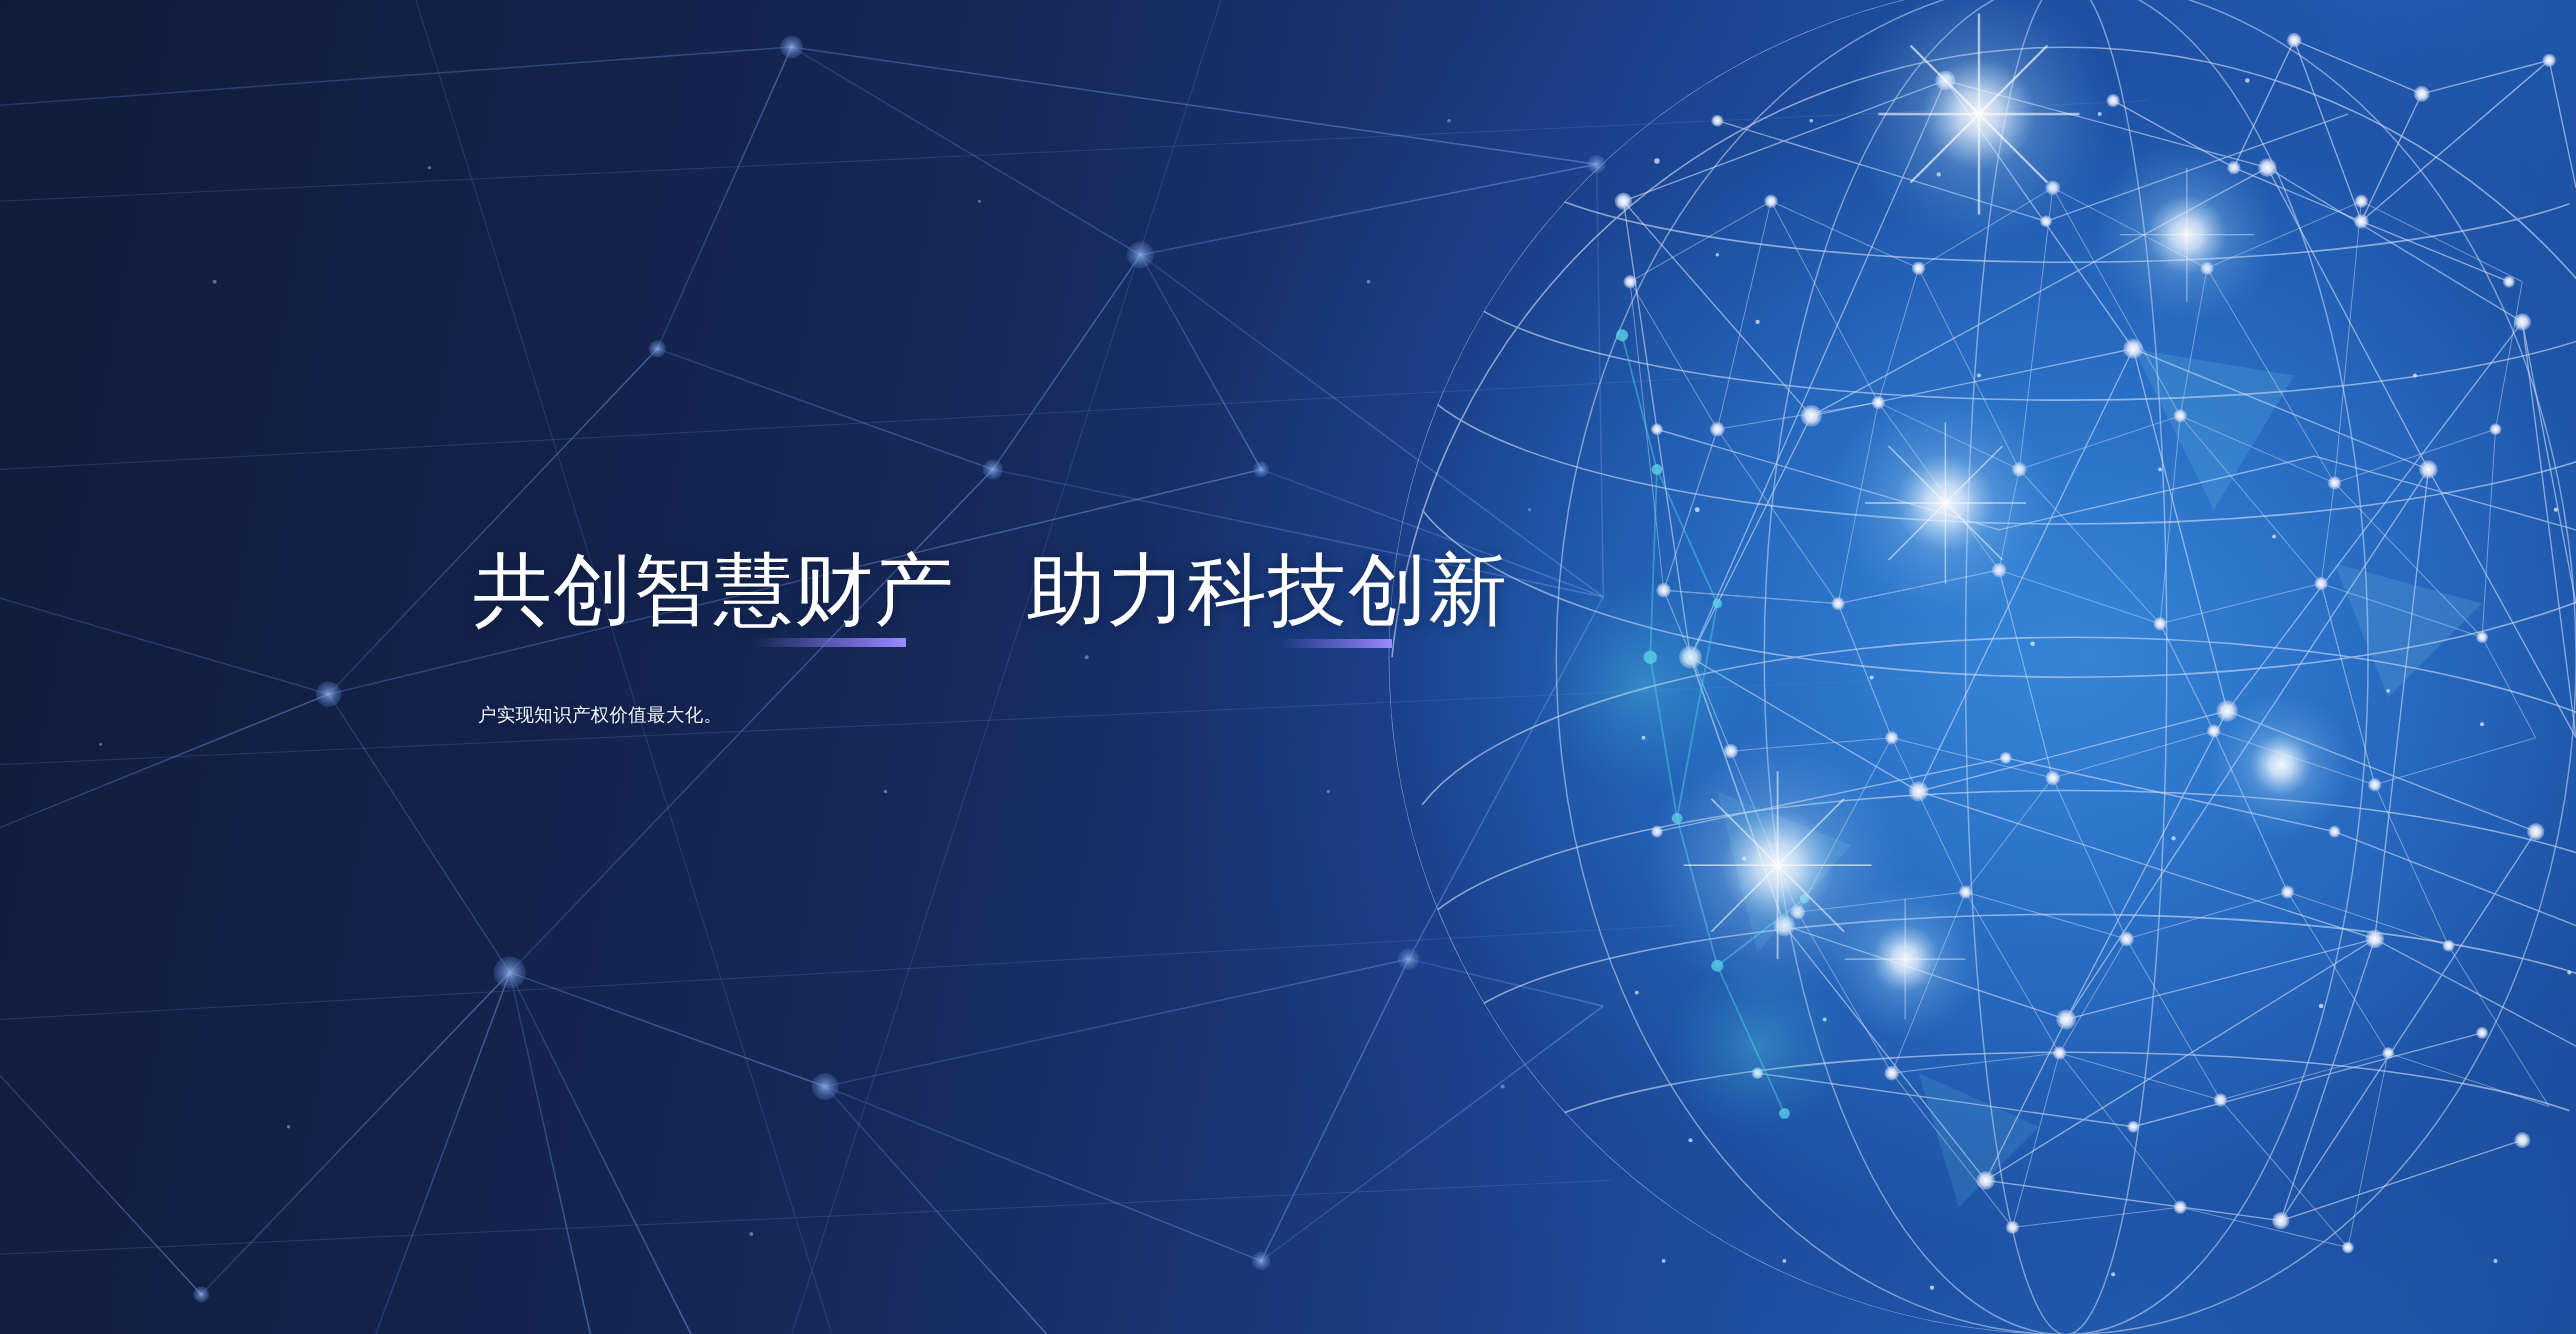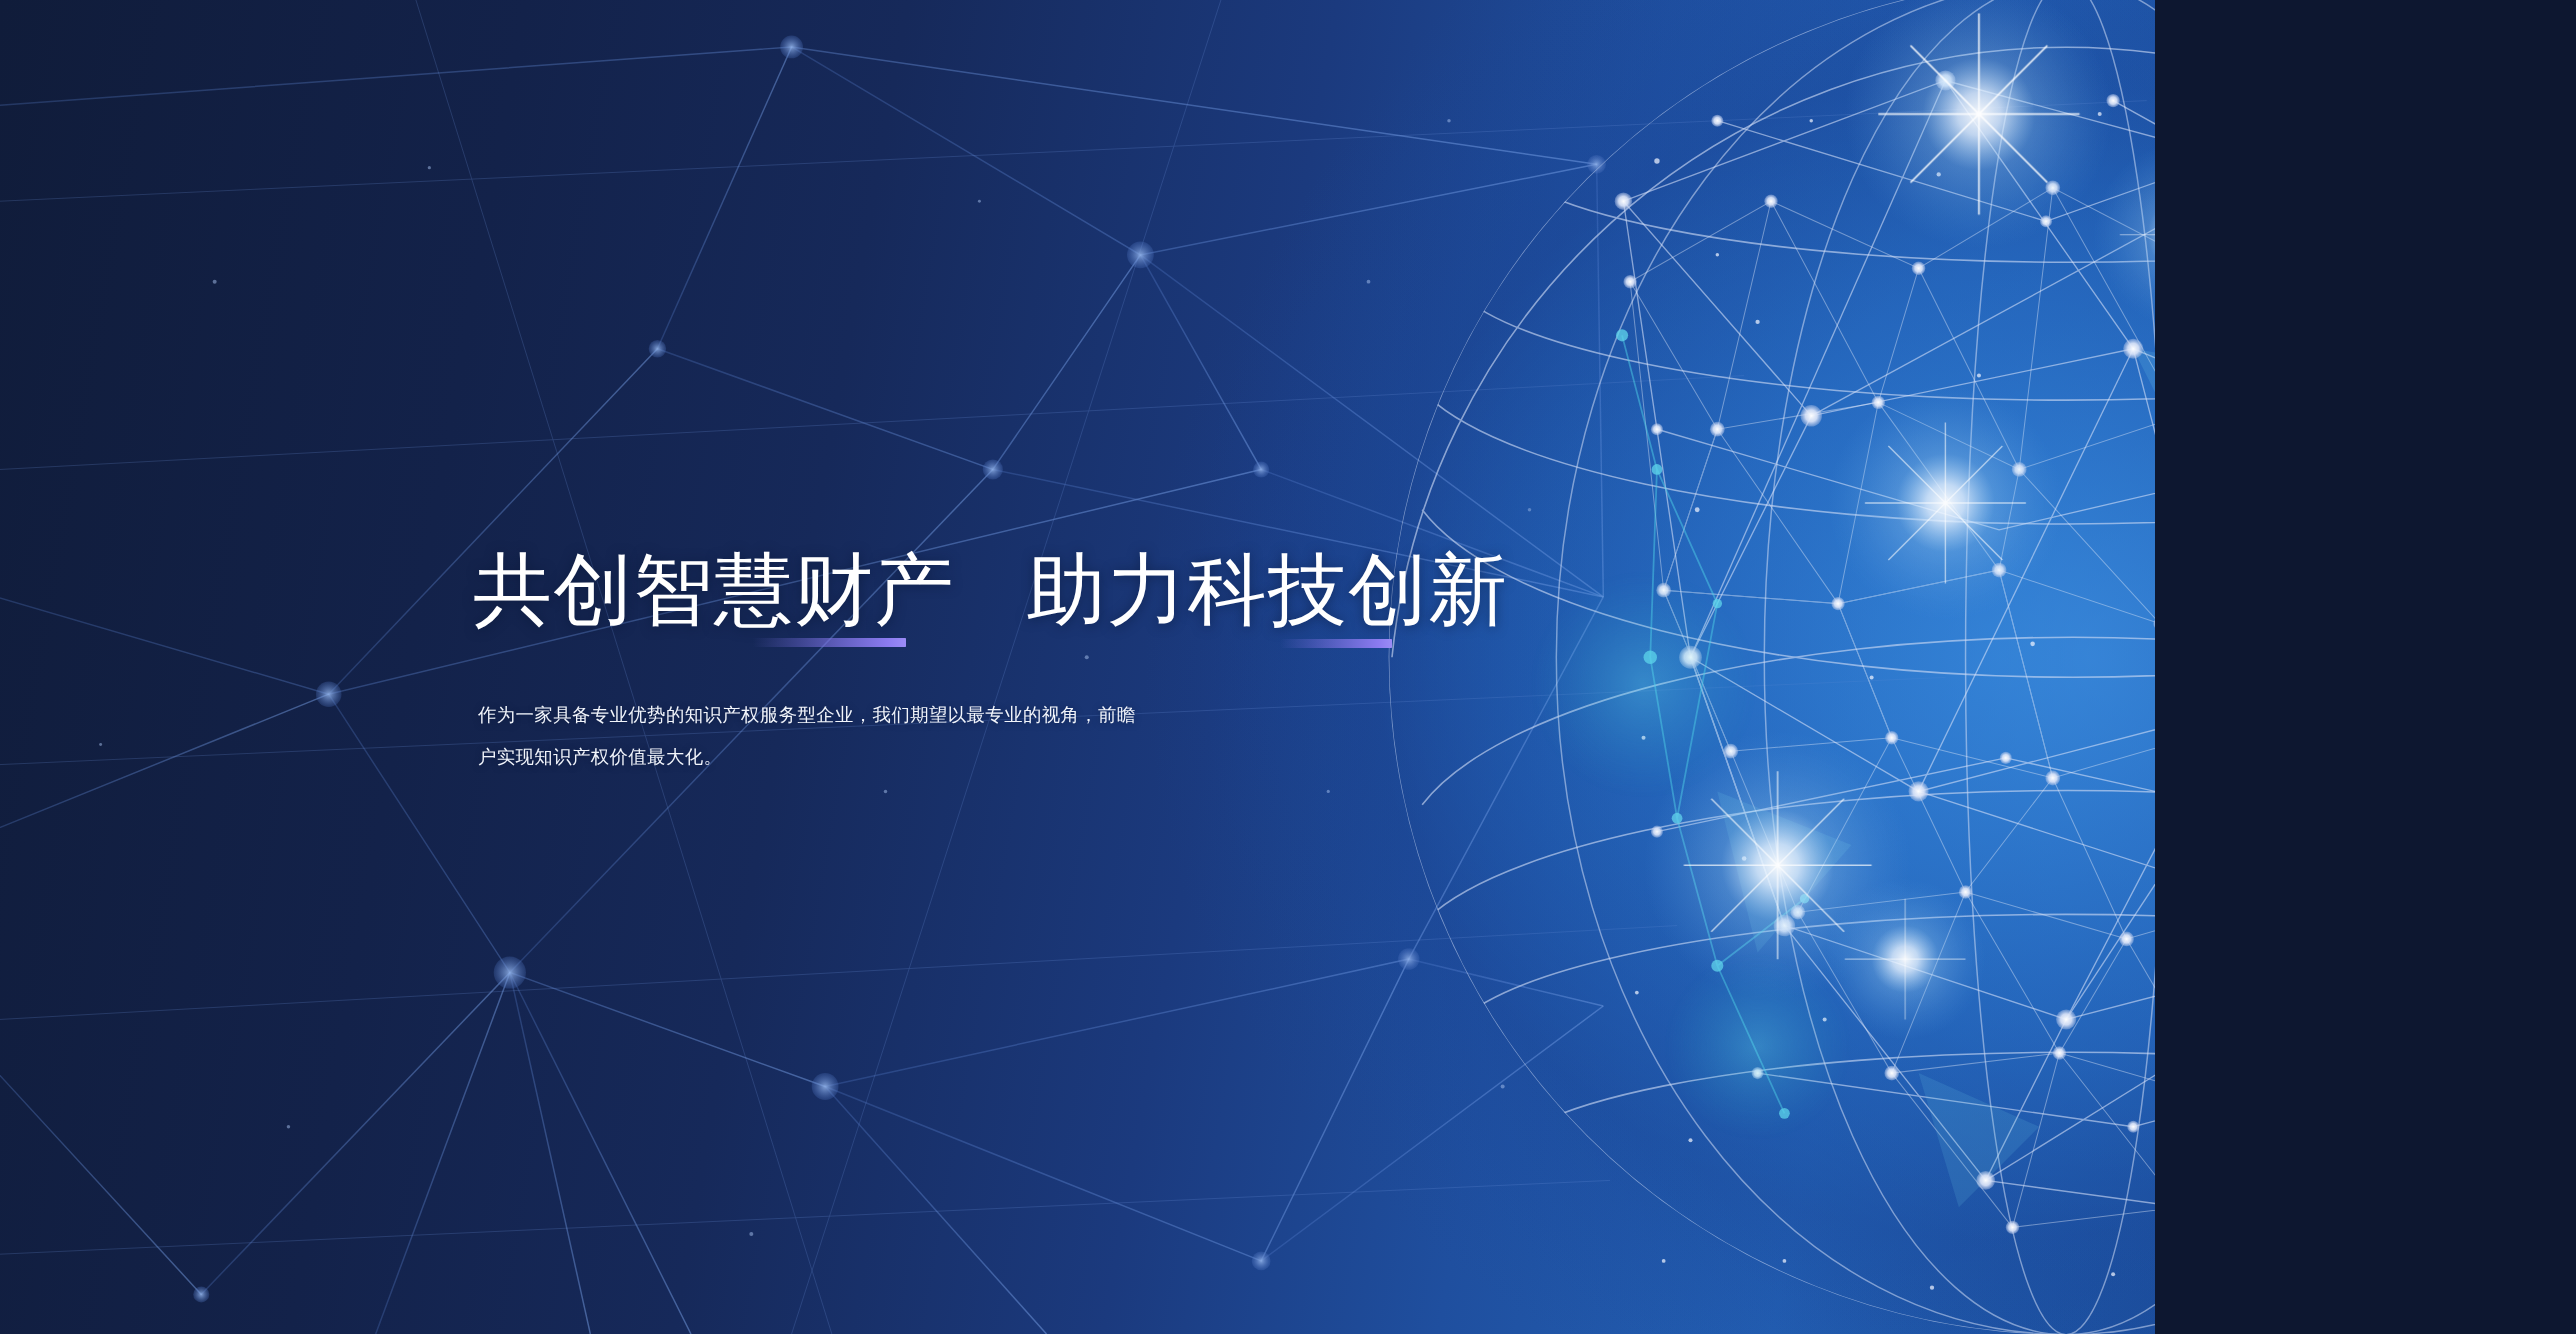--- a/index.html
+++ b/index.html
@@ -1,18 +1,18 @@
 <!DOCTYPE html>
 <html style="font-size:10.7px"><head>
 <meta charset="utf-8">
 <style>
   html,body{margin:0;padding:0;background:#0d1730;}
   body{font-family:"Liberation Sans","DejaVu Sans",sans-serif;}
   #stage{
-    position:relative;width:2155px;height:1334px;overflow:hidden;
+    position:relative;width:2576px;height:1334px;overflow:hidden;
     background:
       radial-gradient(ellipse 1006px 939px at 1999px 657px, rgba(46,128,214,.95) 0%, rgba(36,104,190,.75) 35%, rgba(26,70,150,.30) 62%, rgba(20,45,110,0) 85%),
       radial-gradient(ellipse 1275px 1140px at 2214px 604px, rgba(38,112,205,.75) 0%, rgba(28,80,170,.35) 45%, rgba(18,40,100,0) 80%),
       linear-gradient(100deg, #101c3a 0%, #13224a 22%, #16295a 38%, #1b3a7e 56%, #1f4f9f 70%, #2360b4 84%, #1c4f9c 100%);
   }
   #stage > *{position:absolute;}
   .lyr{top:0;left:0;width:2576px;height:1334px;pointer-events:none;}
 
   
   #headline{
@@ -386,18 +386,17 @@
     </g>
   </svg>
 
   <div id="headline">
     <span>共创智慧财产</span><span class="gap"></span><span>助力科技创新</span>
   </div>
   <div class="ubar" id="ubar1"></div>
   <div class="ubar" id="ubar2"></div>
 
   <div id="body-copy">
-    <p>作为一家具备专业优势的知识产权服务型企业，我们期望以最专业的视角，前瞻</p>
     <p>户实现知识产权价值最大化。</p>
   </div>
 
 </div>
 
 
 </body></html>

